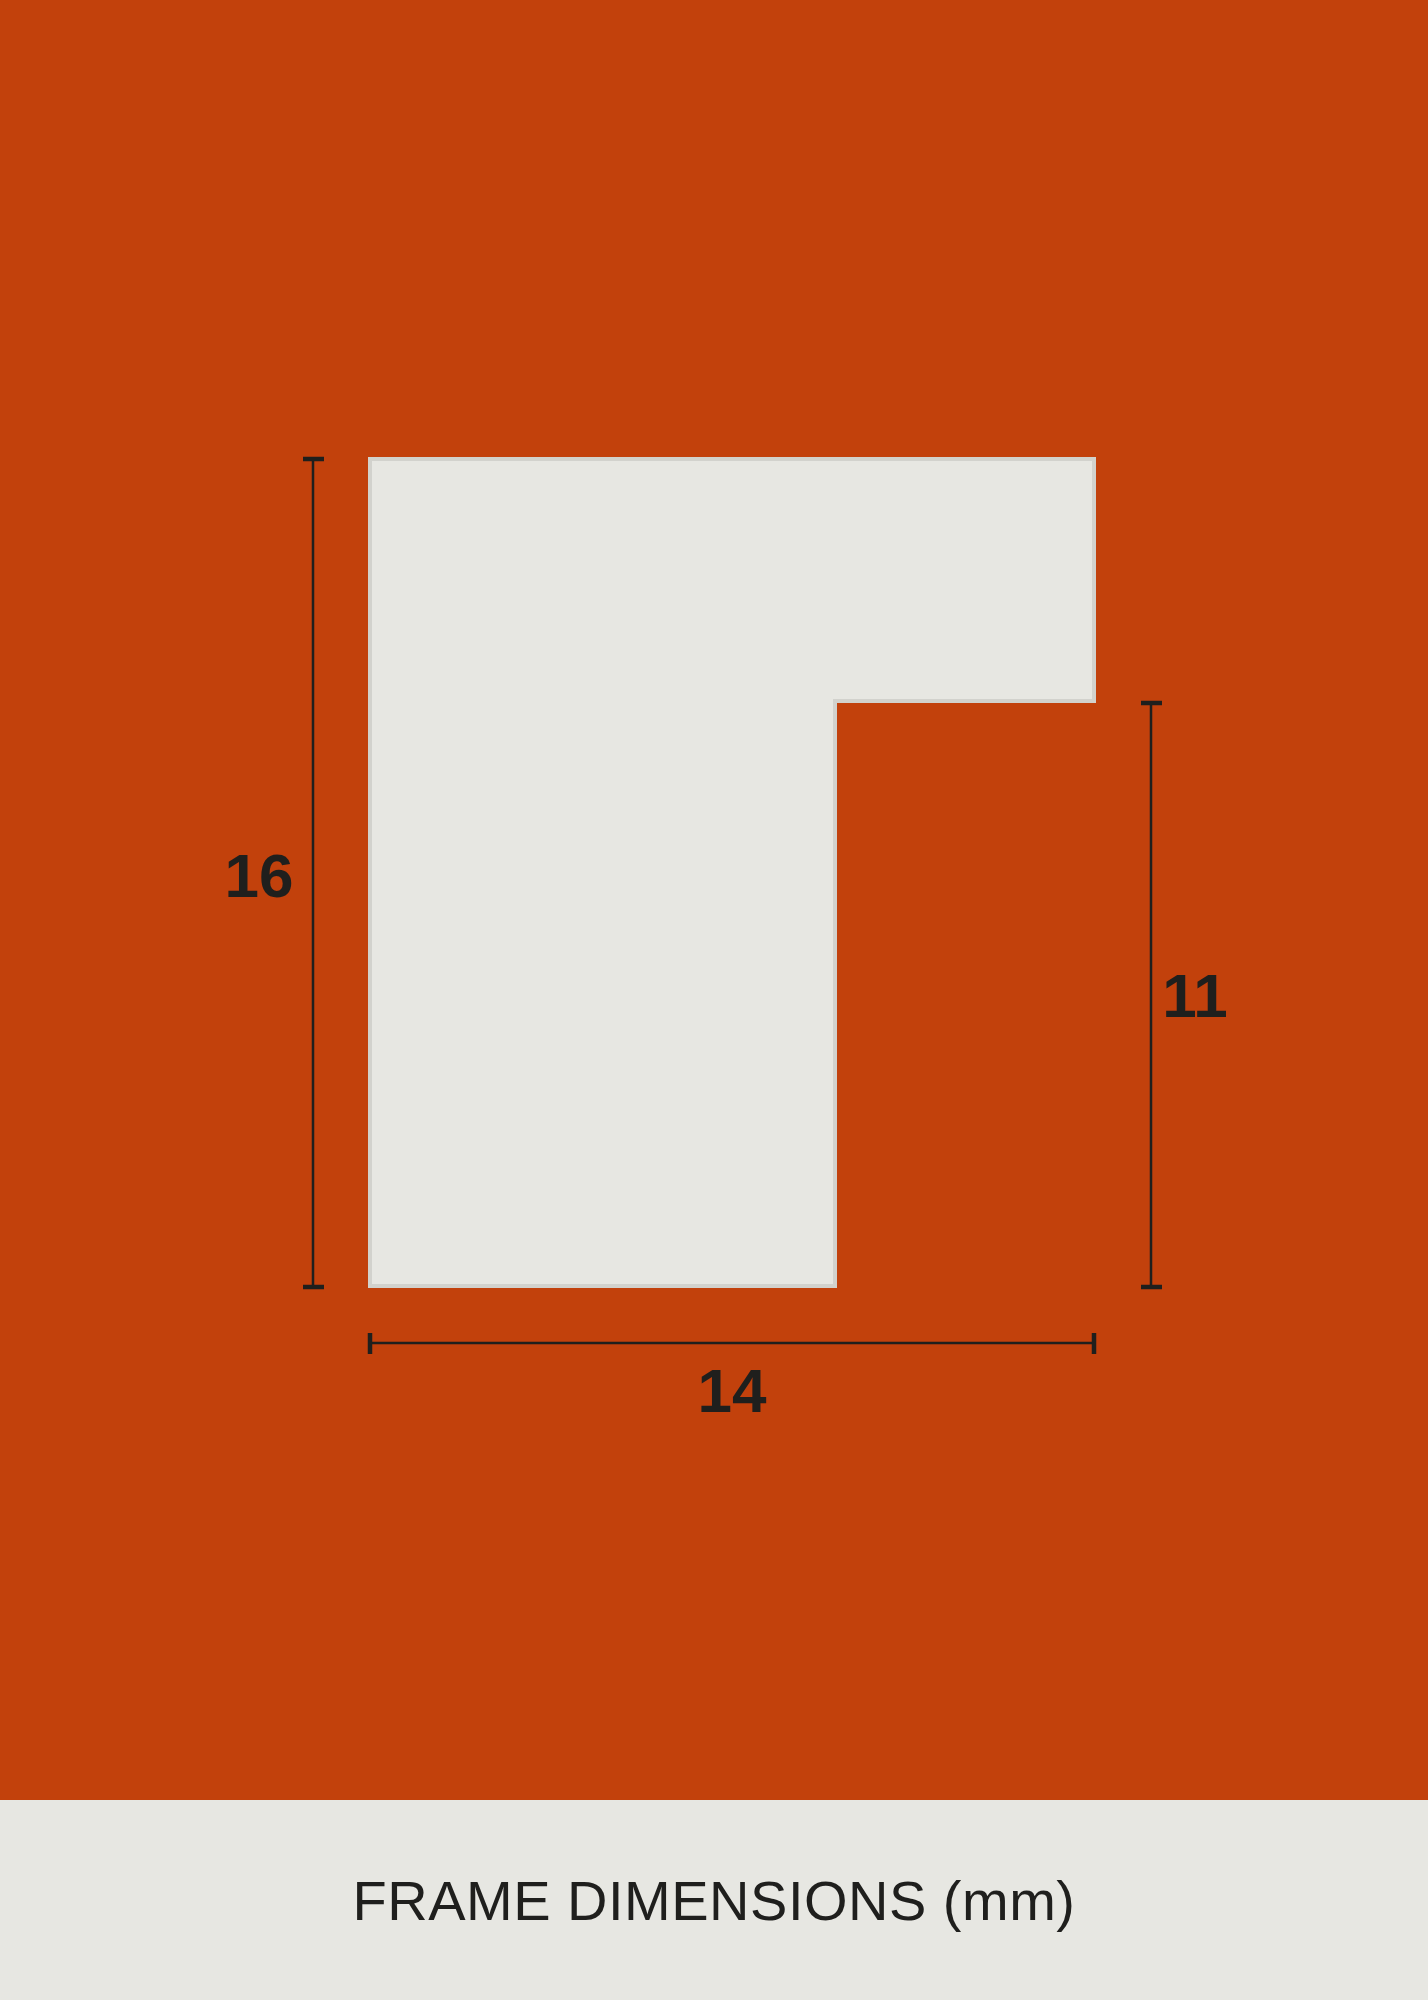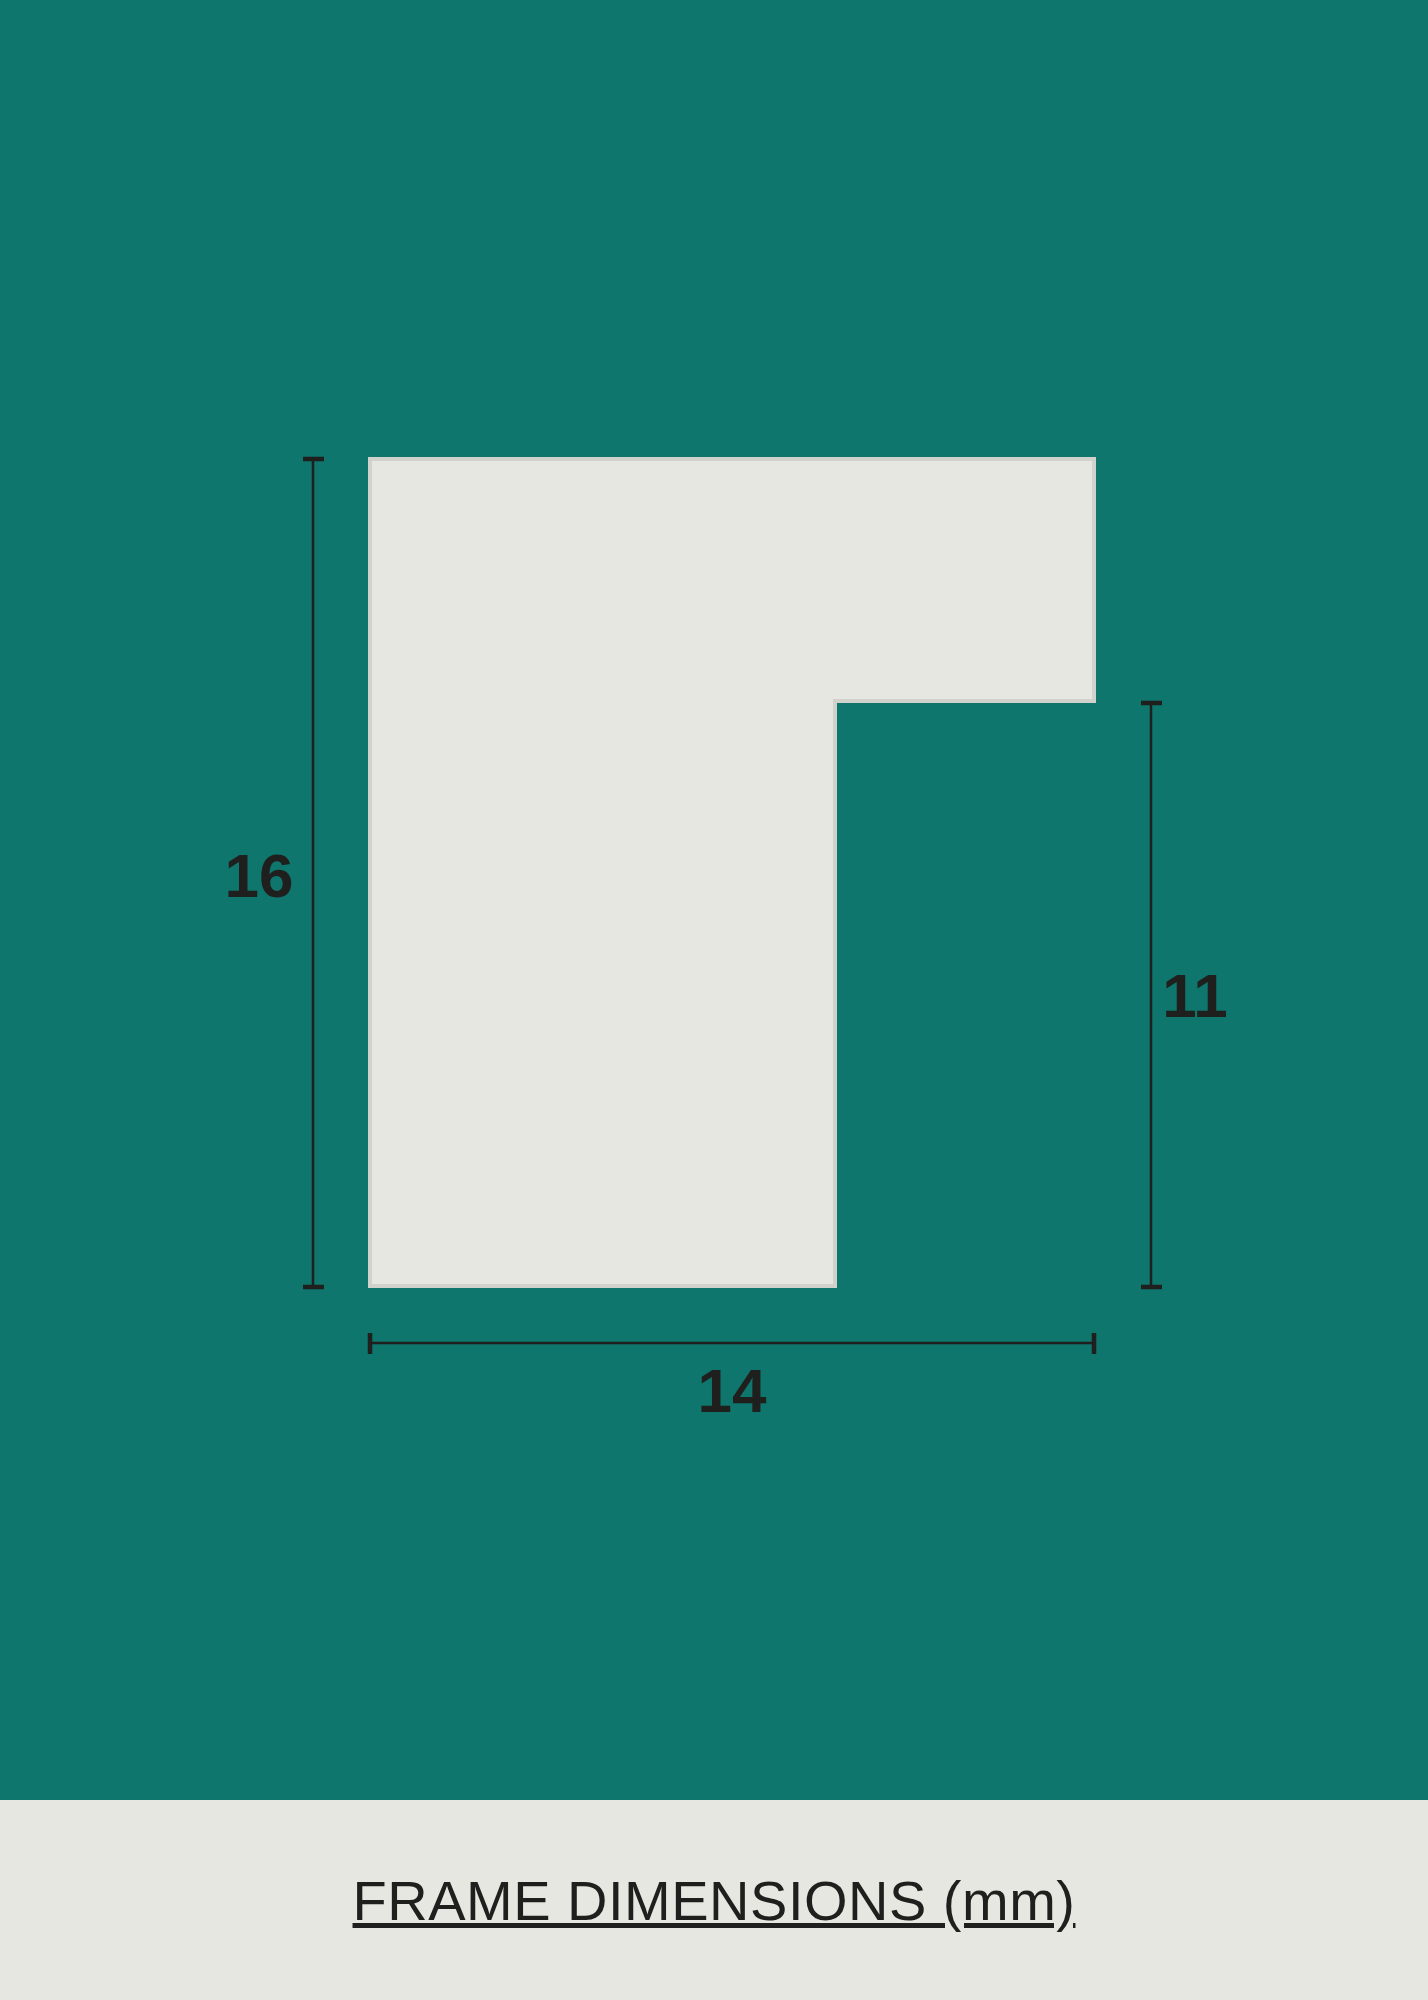--- a/index.html
+++ b/index.html
@@ -4,21 +4,21 @@
 <style>
   html, body {
     margin: 0;
     padding: 0;
     background: #ffffff;
   }
   .page {
     position: relative;
     width: 1428px;
     height: 2000px;
-    background: #0f766e;
+    background: #c2410c;
     overflow: hidden;
     font-family: "Liberation Sans", sans-serif;
     text-align: center;
   }
   .diagram-svg {
     position: absolute;
     left: 0;
     top: 0;
   }
   .cross-section {
@@ -50,21 +50,20 @@
     display: flex;
     align-items: center;
     justify-content: center;
   }
   .footer-caption {
     font-size: 56px;
     font-weight: 400;
     letter-spacing: 0.5px;
     color: #1f1f1d;
     white-space: nowrap;
-    text-decoration: underline;
   }
 </style>
 </head>
 <body>
 
 <div class="page">
 
   <svg class="diagram-svg" width="1428" height="1800" viewBox="0 0 1428 1800">
 
     <polygon class="cross-section" points="370,459 1094,459 1094,701 835,701 835,1286 370,1286" fill="#e7e7e2"></polygon>

